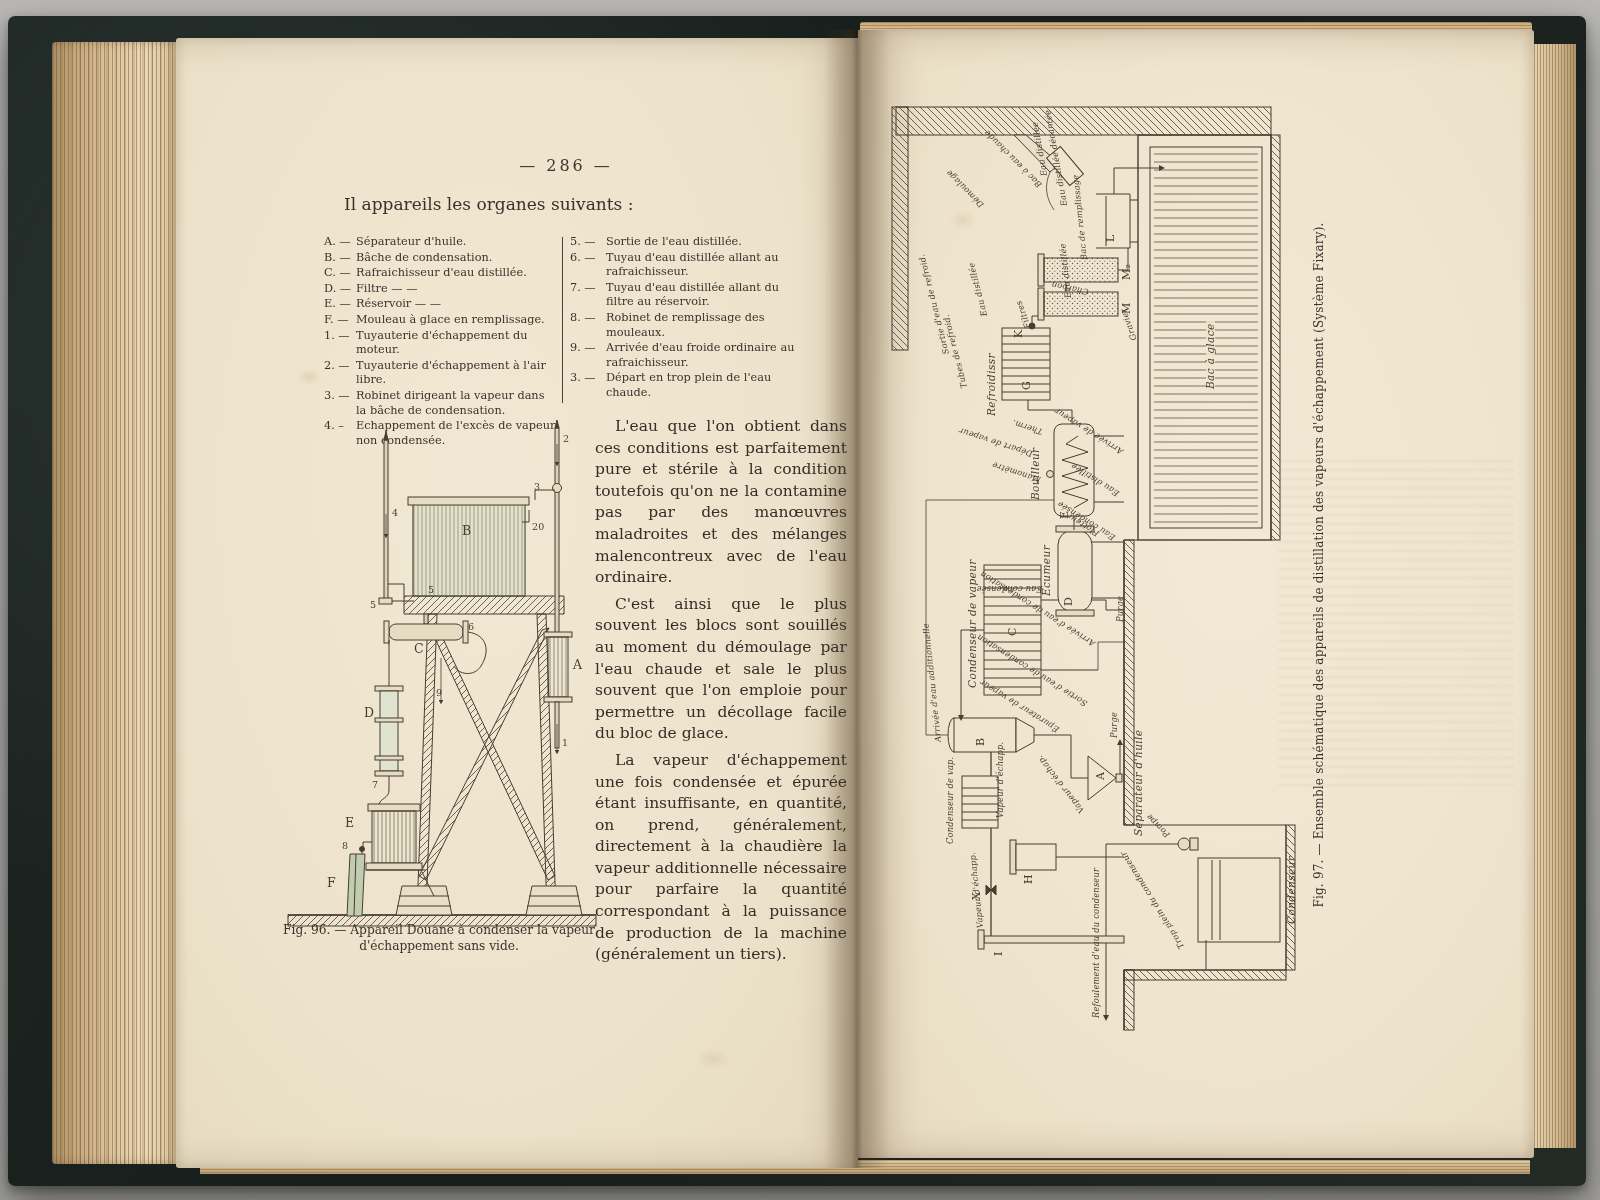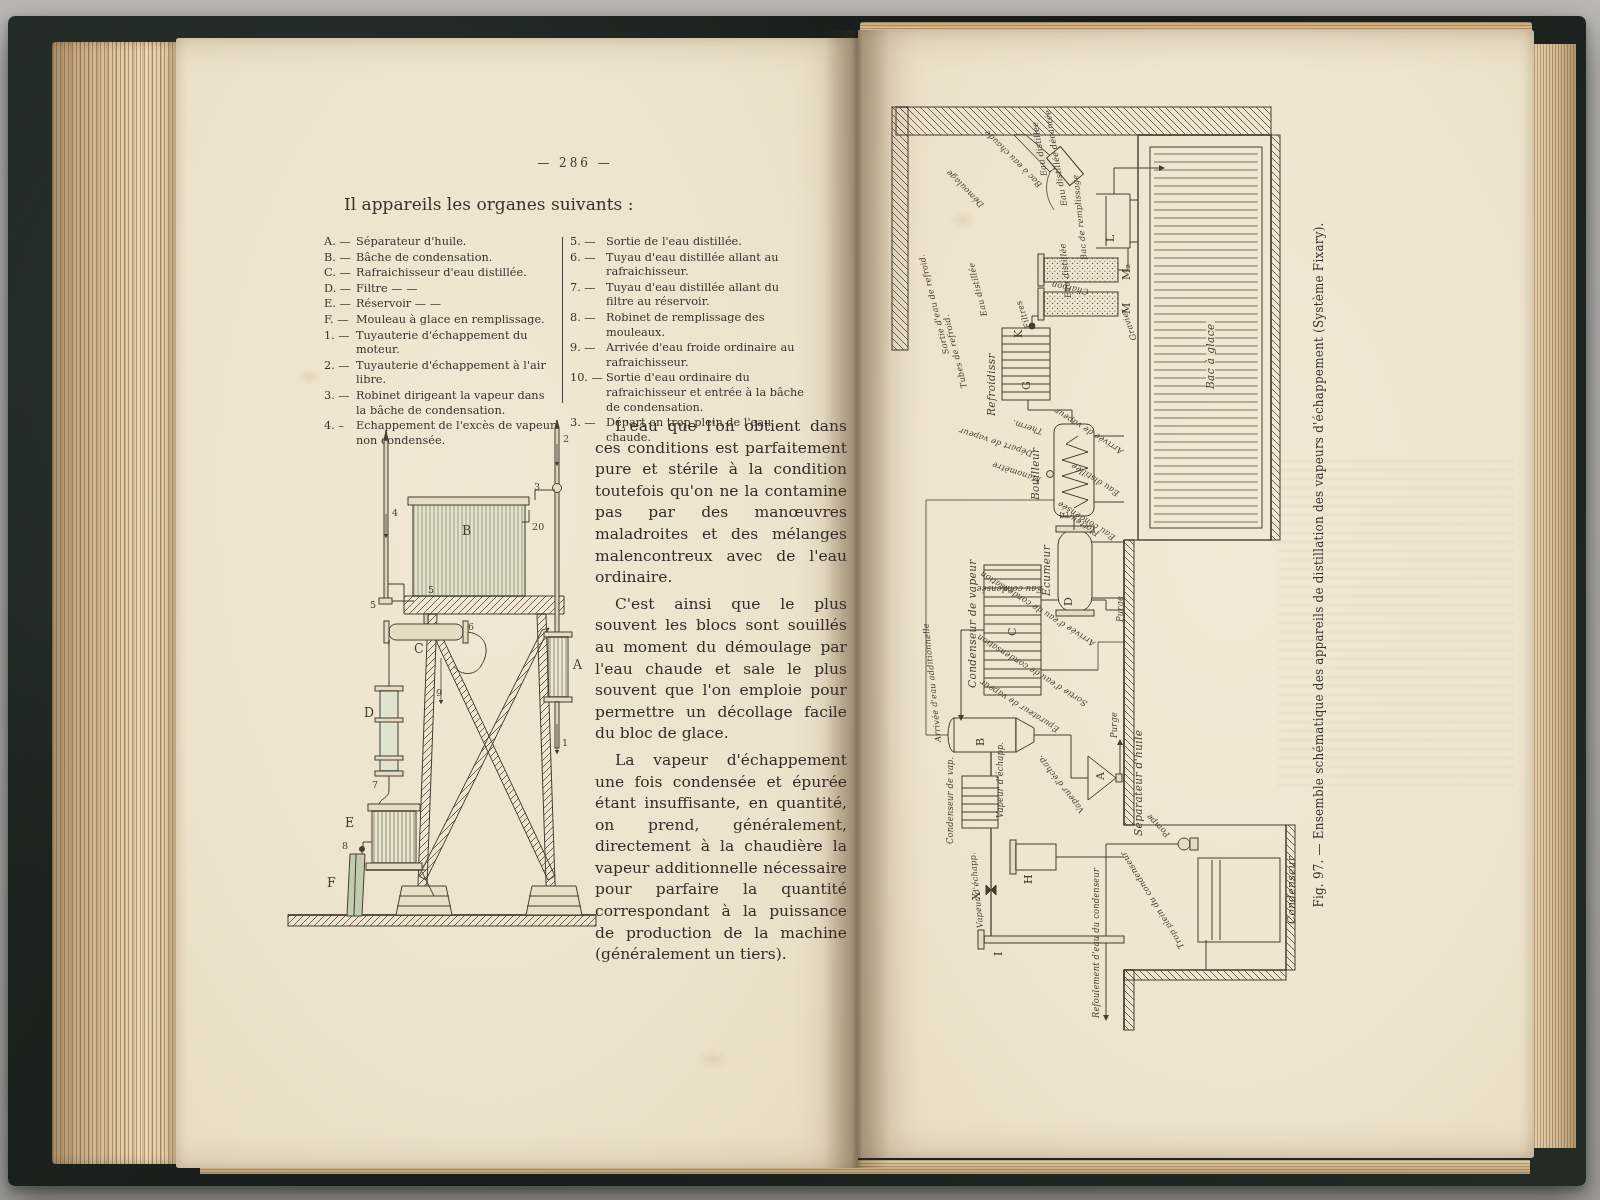--- a/index.html
+++ b/index.html
@@ -66,22 +66,22 @@
     border-radius:0 3px 3px 0;
   }
   .gutter{
     position:absolute;left:824px;top:30px;width:66px;height:1138px;
     background:linear-gradient(90deg, rgba(74,52,28,0) 0%, rgba(74,52,28,0.30) 42%, rgba(38,24,10,0.42) 50%, rgba(74,52,28,0.26) 58%, rgba(74,52,28,0) 100%);
     pointer-events:none;
   }
   .spot{position:absolute;border-radius:50%;pointer-events:none;}
   
   .pagenum{
-    position:absolute;left:159px;top:118px;width:480px;text-align:center;
-    font-size:12px;letter-spacing:3px;color:#3d362e;
+    position:absolute;left:150px;top:118px;width:480px;text-align:center;
+    font-size:16px;letter-spacing:3px;color:#3d362e;
   }
   .intro{position:absolute;left:168px;top:156px;font-size:17px;color:#39322b;}
   .cols{position:absolute;left:148px;top:197px;width:490px;font-size:11.3px;line-height:14.6px;color:#3a332c;}
   .col-l{position:absolute;left:0;top:0;width:232px;}
   .col-r{position:absolute;left:246px;top:0;width:240px;}
   .col-div{position:absolute;left:238px;top:2px;width:1px;height:166px;background:#4a4237;}
   .li{padding-left:32px;text-indent:-32px;margin-bottom:1px;}
   .li .k{display:inline-block;width:32px;text-indent:0;text-align:left;white-space:nowrap;}
   .col-r .li{padding-left:36px;text-indent:-36px;}
   .col-r .li .k{width:36px;}
@@ -154,21 +154,20 @@
           <div class="li"><span class="k">3. —</span>Robinet dirigeant la vapeur dans la bâche de condensation.</div>
           <div class="li"><span class="k">4. –</span>Echappement de l'excès de vapeur non condensée.</div>
         </div>
       <div class="col-div"></div>
       <div class="col-r">
           <div class="li"><span class="k">5. —</span>Sortie de l'eau distillée.</div>
           <div class="li"><span class="k">6. —</span>Tuyau d'eau distillée allant au rafraichisseur.</div>
           <div class="li"><span class="k">7. —</span>Tuyau d'eau distillée allant du filtre au réservoir.</div>
           <div class="li"><span class="k">8. —</span>Robinet de remplissage des mouleaux.</div>
           <div class="li"><span class="k">9. —</span>Arrivée d'eau froide ordinaire au rafraichisseur.</div>
-          <div class="li"><span class="k">10. —</span>Sortie d'eau ordinaire du rafraichisseur et entrée à la bâche de condensation.</div>
           <div class="li"><span class="k">3. —</span>Départ en trop plein de l'eau chaude.</div>
         </div>
     </div>
 
     <div class="fig96">
       <svg width="330" height="510" viewBox="0 0 330 510">
         <defs>
           <pattern id="vh" width="4" height="6" patternUnits="userSpaceOnUse">
               <path d="M2,0V6" stroke="#6d7560" stroke-width="0.8"></path>
             </pattern>
@@ -264,20 +263,24 @@
         <span class="fig-label num" style="left: 192px; top: 204px;">6</span>
         <span class="fig-label num" style="left: 160px; top: 270px;">9</span>
         <span class="fig-label lt2" style="left: 297px; top: 242px;">A</span>
         <span class="fig-label num" style="left: 286px; top: 320px;">1</span>
         <span class="fig-label lt2" style="left: 88px; top: 290px;">D</span>
         <span class="fig-label num" style="left: 96px; top: 362px;">7</span>
         <span class="fig-label lt2" style="left: 69px; top: 400px;">E</span>
         <span class="fig-label num" style="left: 66px; top: 423px;">8</span>
         <span class="fig-label lt2" style="left: 51px; top: 460px;">F</span>
       </div>
+    <div class="fig96-cap">
+      <div>Fig. 96. — Appareil Douane à condenser la vapeur</div>
+      <div>d'échappement sans vide.</div>
+    </div>
 
     <div class="bodycol">
       <p>L'eau que l'on obtient dans ces conditions est parfaitement pure et stérile à la condition toutefois qu'on ne la contamine pas par des manœuvres maladroites et des mélanges malencontreux avec de l'eau ordinaire.</p>
       <p>C'est ainsi que le plus souvent les blocs sont souillés au moment du démoulage par l'eau chaude et sale le plus souvent que l'on emploie pour permettre un décollage facile du bloc de glace.</p>
       <p>La vapeur d'échappement une fois condensée et épurée étant insuffisante, en quantité, on prend, généralement, directement à la chaudière la vapeur additionnelle nécessaire pour parfaire la quantité correspondant à la puissance de production de la machine (généralement un tiers).</p>
     </div>
   </div>
 
   <div class="page-right page">
     <div class="bleed"></div>

